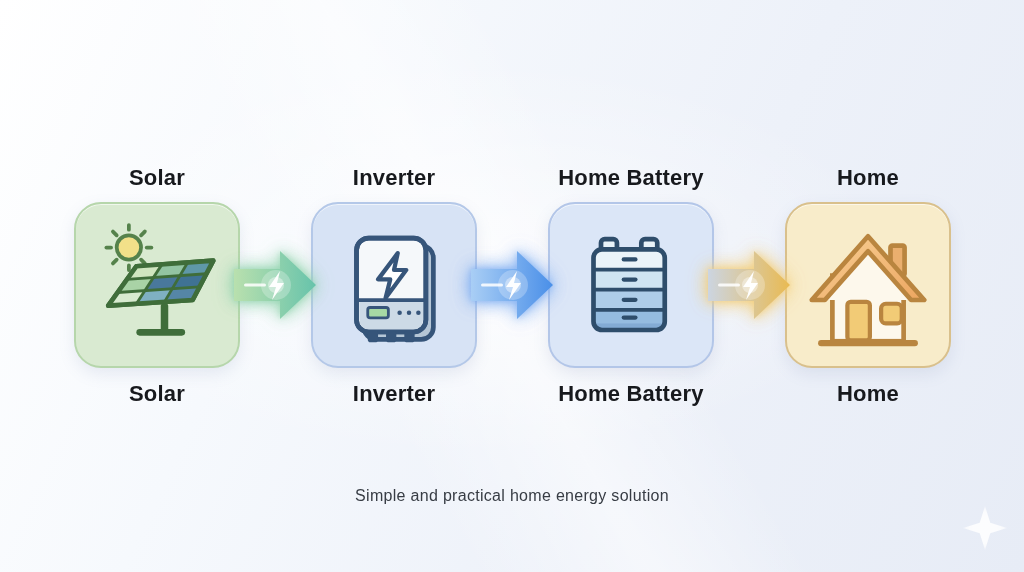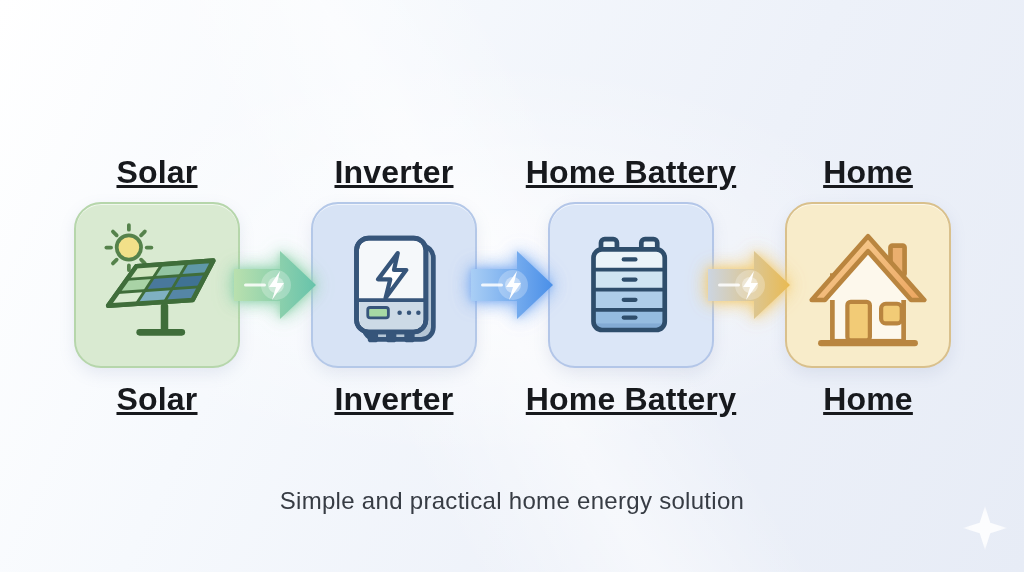--- a/index.html
+++ b/index.html
@@ -17,22 +17,22 @@
     background:linear-gradient(60deg, rgba(255,255,255,0) 35%, rgba(255,255,255,0.5) 48%, rgba(255,255,255,0) 60%);
     pointer-events:none;
   }
 
   .flow {
     position:absolute; left:74px; top:146px;
     display:flex; align-items:flex-start;
   }
   .stage { width:166px; display:flex; flex-direction:column; align-items:center; }
   .label {
-    font-size:32px; font-weight:600; color:#17191d; letter-spacing:0.2px;
-    white-space:nowrap; text-align:right;text-decoration:underline;
+    font-size:22px; font-weight:600; color:#17191d; letter-spacing:0.2px;
+    white-space:nowrap; text-align:right;
   }
   .label.top { height:56px; display:flex; align-items:flex-end; padding-bottom:11px; }
   .label.bottom { margin-top:13px; }
 
   .box {
     width:166px; height:166px; border-radius:27px;
     border:2px solid transparent;
     display:flex; align-items:center; justify-content:center;
     box-shadow:0 6px 16px rgba(110,130,170,0.14), inset 0 1px 0 rgba(255,255,255,0.6);
   }
@@ -40,21 +40,21 @@
 
   .arrow-col { width:71px; height:222px; position:relative; }
   .arrow-col svg.arrow {
     position:absolute; left:-6px; top:99px; width:84px; height:80px;
     overflow:visible;
     filter:drop-shadow(0 0 9px var(--glow)) drop-shadow(0 0 3px var(--glow));
   }
 
   .subtitle {
     position:absolute; left:0; top:487px; width:1024px;
-    text-align:center; font-size:24px; font-weight:400; color:#373c44;
+    text-align:center; font-size:16px; font-weight:400; color:#373c44;
     letter-spacing:0.3px;
   }
 
   .sparkle {
     position:absolute; left:963px; top:506px; width:44px; height:44px;
     background:#ffffff; opacity:0.85; filter:blur(4px);
     clip-path:polygon(50% 0%, 62% 38%, 100% 50%, 62% 62%, 50% 100%, 38% 62%, 0% 50%, 38% 38%);
   }
 </style>
 </head>

